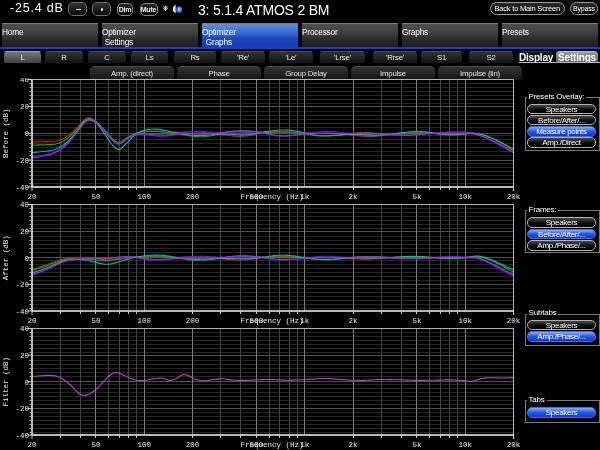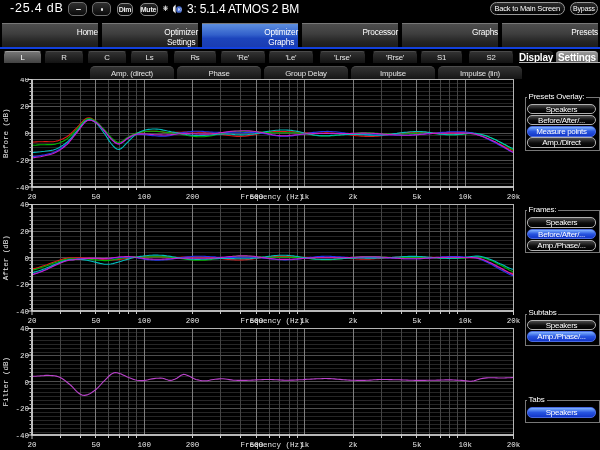--- a/index.html
+++ b/index.html
@@ -8,25 +8,25 @@
 #vol{left:10px;top:1px;font-size:12.5px;letter-spacing:0.8px;color:#fff}
 .sq{width:18.5px;height:13.5px;top:2px;border:1px solid #6e6e6e;border-radius:5px;
  background:linear-gradient(#303030,#0a0a0a);box-sizing:border-box}
 .sq i{position:absolute;background:#e8e8e8;border-radius:1px}
 .tb{top:2.5px;height:13px;border:1px solid #888;border-radius:5px;
  background:linear-gradient(#262626,#050505);font-size:7px;font-weight:bold;letter-spacing:-0.2px;
  text-align:center;line-height:12px;color:#eee;box-sizing:border-box}
 .pb{top:2px;height:13px;border:1px solid #999;border-radius:7px;
  background:linear-gradient(#2c2c2c,#030303);font-size:7.5px;font-weight:normal;letter-spacing:-0.2px;
  text-align:left;line-height:12px;color:#fff;padding:0 4px;box-sizing:border-box}
-#pname{left:187px;top:2px;font-size:12px;letter-spacing:-0.2px;color:#fff}
+#pname{left:198px;top:2px;font-size:14px;letter-spacing:-0.2px;color:#fff}
 
 .ntab{position:absolute;top:23px;width:96px;height:23.5px;
  background:linear-gradient(#4e4e4e,#3e3e3e 40%,#242424 75%,#1b1b1b);
- border-top:1px solid #787878;display:flex;justify-content:flex-end}
+ border-top:1px solid #787878;display:flex;justify-content:flex-start}
 .ntab span{font-size:8.3px;letter-spacing:-0.2px;line-height:9.5px;margin-top:4px;
  text-align:center;color:#fff}
 .ntab.sel{background:linear-gradient(#5d8ede,#3260cb 45%,#1c44bc 60%,#1a3cb0)}
 #blueline{left:0;top:46.5px;width:600px;height:2px;background:#1240dd}
 
 .ctab{position:absolute;top:51px;height:12.5px;border-radius:4px 4px 0 0;
  background:linear-gradient(#323232,#131313);border:1px solid #000;
  border-top:1px solid #4a4a4a;box-sizing:border-box;
  font-size:7.8px;letter-spacing:-0.2px;color:#e8e8e8;text-align:center;line-height:11.5px}
 .ctab.sel{background:linear-gradient(#757575,#424242);border-top:1px solid #a0a0a0;color:#fff}

